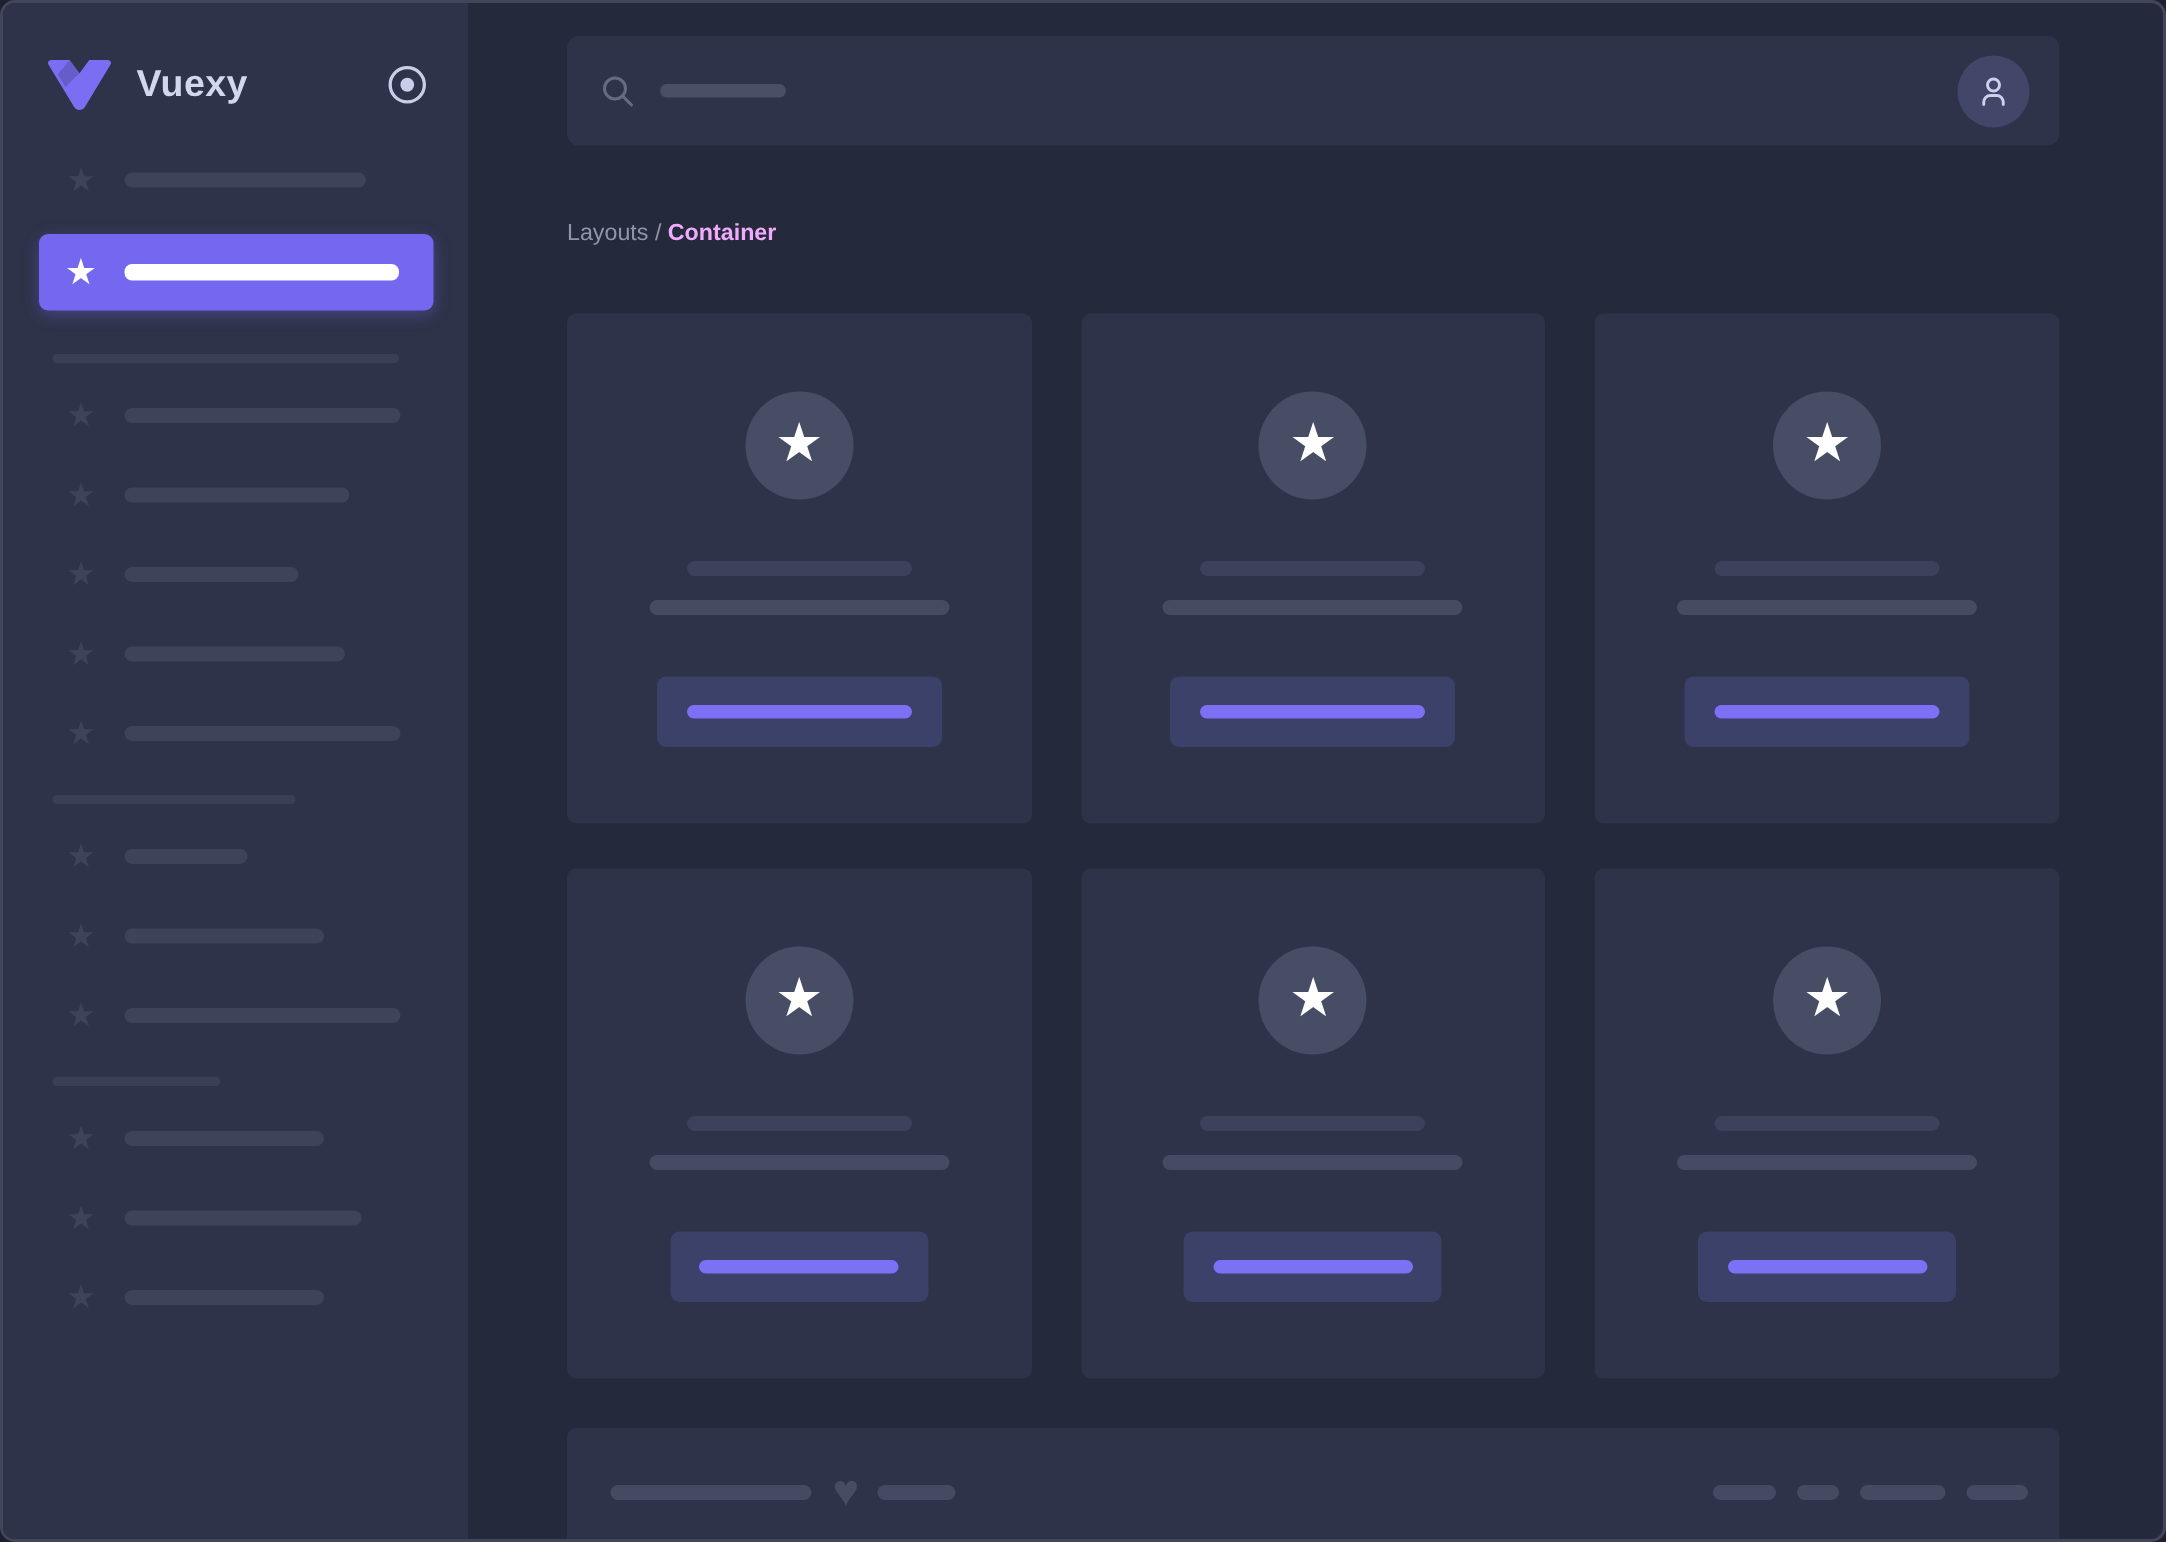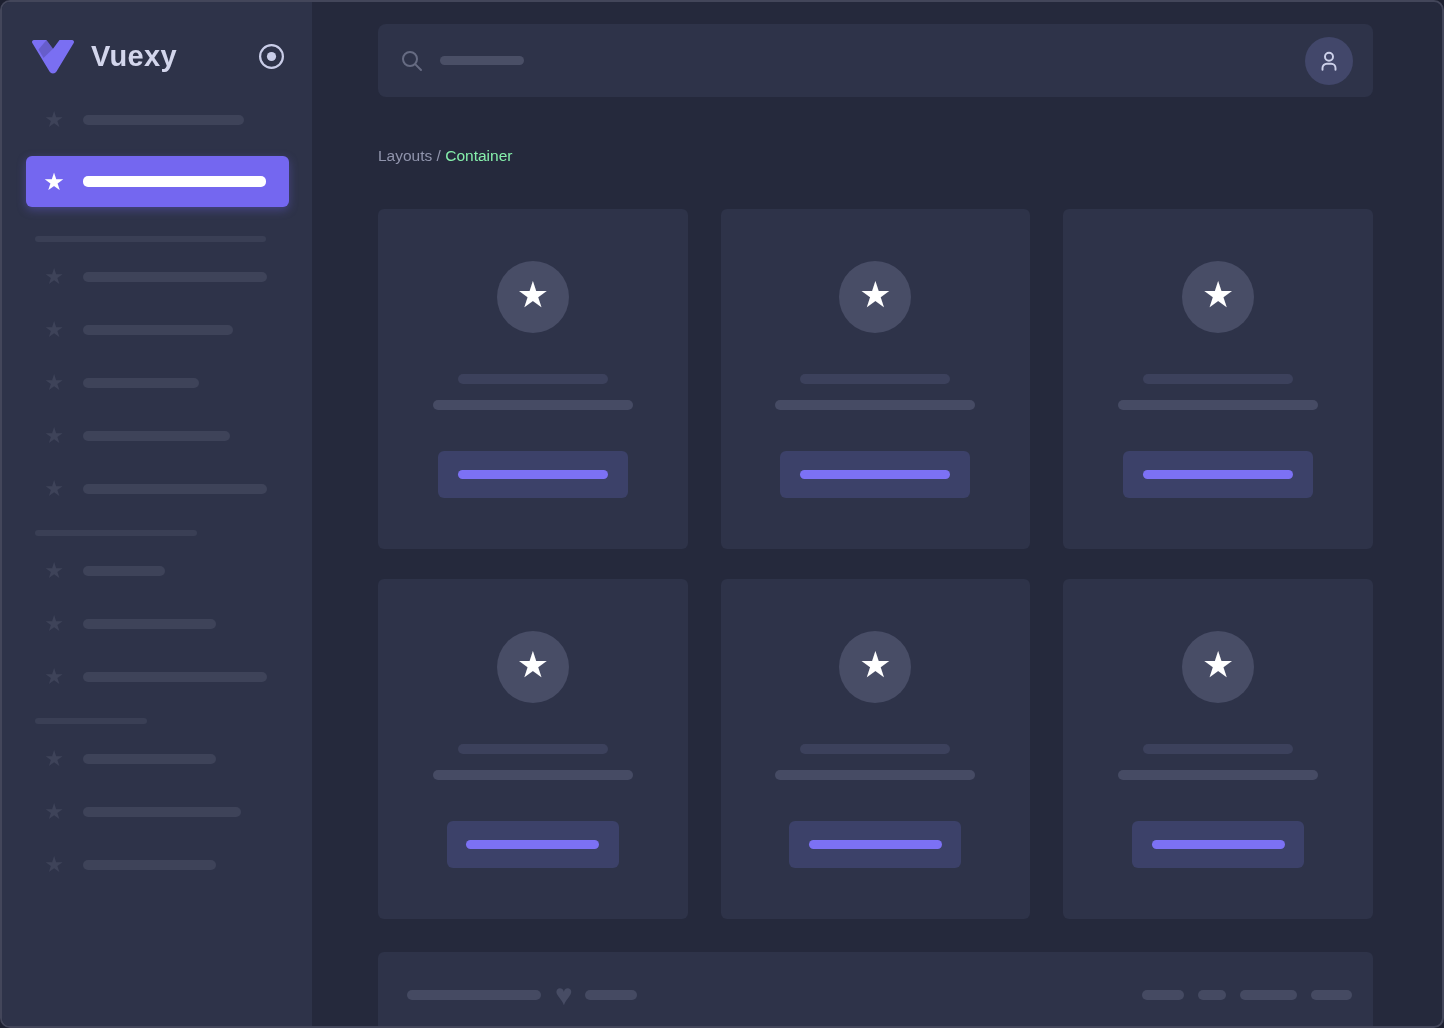--- a/index.html
+++ b/index.html
@@ -6,39 +6,39 @@
   .page{
     position:relative;width:1444px;height:1028px;box-sizing:border-box;
     border:2px solid #43465a;border-radius:10px;overflow:hidden;
     display:flex;background:#25293C;
     font-family:"Liberation Sans",sans-serif;
   }
   
   .sidebar{flex:none;width:310px;box-sizing:border-box;background:#2E3349;
     padding:30px 23px 0 24px;}
   .logo-row{display:flex;align-items:center;height:48px;margin:0 4px 28px 4px;}
-  .logo-text{font-size:29px;font-weight:bold;color:#D3D6EC;margin-left:15px;letter-spacing:.3px;}
+  .logo-text{font-size:25px;font-weight:bold;color:#D3D6EC;margin-left:15px;letter-spacing:.3px;}
   .toggle-btn{margin-left:auto;display:flex;align-items:center;cursor:pointer;}
   .nav-item{display:flex;align-items:center;height:24px;margin-bottom:29px;border-radius:6px;padding-left:16px;}
   .nav-item.active{height:51px;margin-top:-5px;margin-bottom:24px;background:#7467F0;
     box-shadow:0 3px 10px rgba(116,103,240,.35);}
   .nav-star{width:24px;font-size:22px;line-height:24px;color:#3E4359;text-align:center;flex:none;}
   .nav-item.active .nav-star{color:#ffffff;font-size:24px;}
   .nav-bar{height:10px;border-radius:5px;background:#3E4359;margin-left:17px;}
   .nav-item.active .nav-bar{background:#ffffff;height:11px;}
   .nav-header-bar{height:6px;border-radius:3px;background:#3A3F55;margin:29px 0 23px 9px;}
   
   .main{flex:1;min-width:0;box-sizing:border-box;padding:22px 69px 0 66px;}
   .searchbar{height:73px;background:#2E3349;border-radius:8px;display:flex;align-items:center;
     padding:0 20px 0 23px;box-sizing:border-box;}
   .search-placeholder{width:84px;height:9px;border-radius:4.5px;background:#4A4F66;margin-left:17px;}
   .avatar-btn{margin-left:auto;width:48px;height:48px;border-radius:50%;background:#42476A;
     display:flex;align-items:center;justify-content:center;cursor:pointer;}
   .breadcrumb{margin-top:50px;font-size:15.5px;color:#9094AC;line-height:18px;}
-  .breadcrumb .current{color:#86efac;font-weight:normal;}
+  .breadcrumb .current{color:#f0abfc;font-weight:bold;}
   .cards{margin-top:44px;display:grid;grid-template-columns:repeat(3,1fr);column-gap:33px;row-gap:30px;}
   .card{height:340px;background:#2E3349;border-radius:6px;display:flex;flex-direction:column;align-items:center;}
   .card-avatar{margin-top:52px;width:72px;height:72px;border-radius:50%;background:#484D66;
     display:flex;align-items:center;justify-content:center;}
   .card-avatar .star{color:#ffffff;font-size:36px;line-height:1;transform:translateY(-2px);}
   .card-line1{margin-top:41px;height:10px;border-radius:5px;background:#3C415C;}
   .card-line2{margin-top:16px;height:10px;border-radius:5px;background:#464B64;}
   .card-button{margin-top:41px;height:47px;border-radius:6px;background:#3C4169;
     display:flex;align-items:center;justify-content:center;cursor:pointer;}
   .card-button-bar{height:9px;border-radius:4.5px;background:#7C71F4;}

